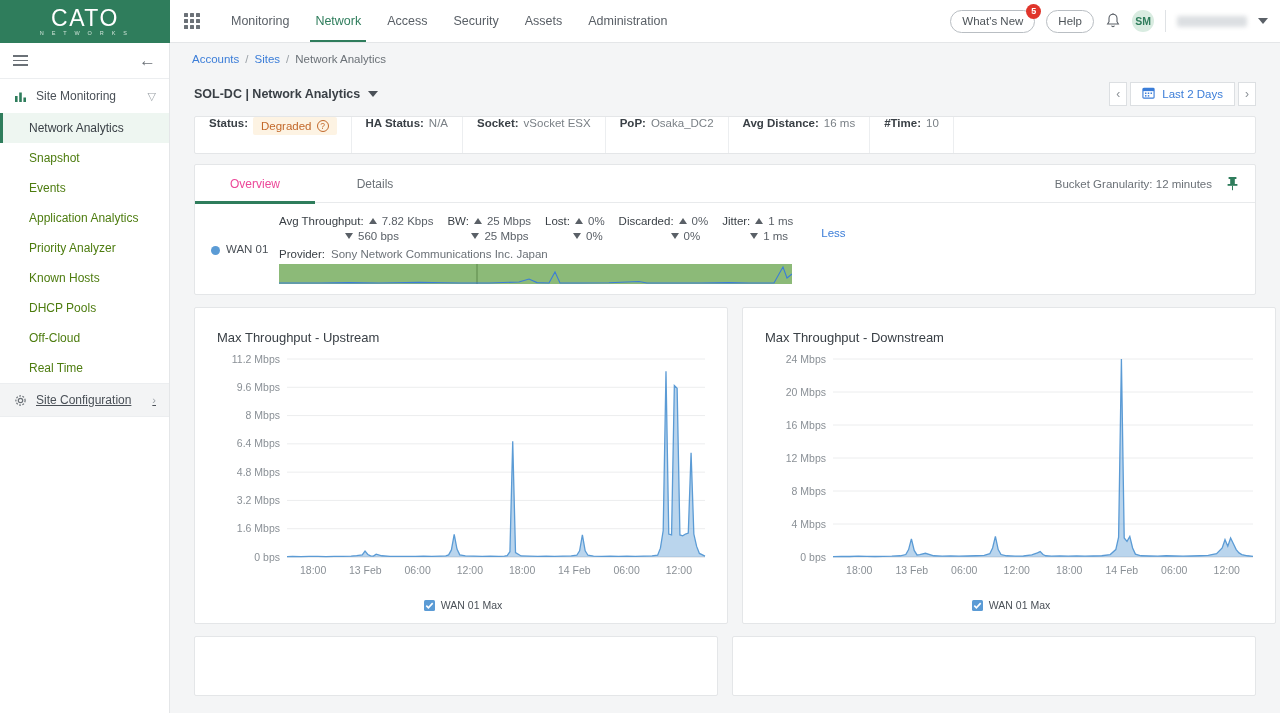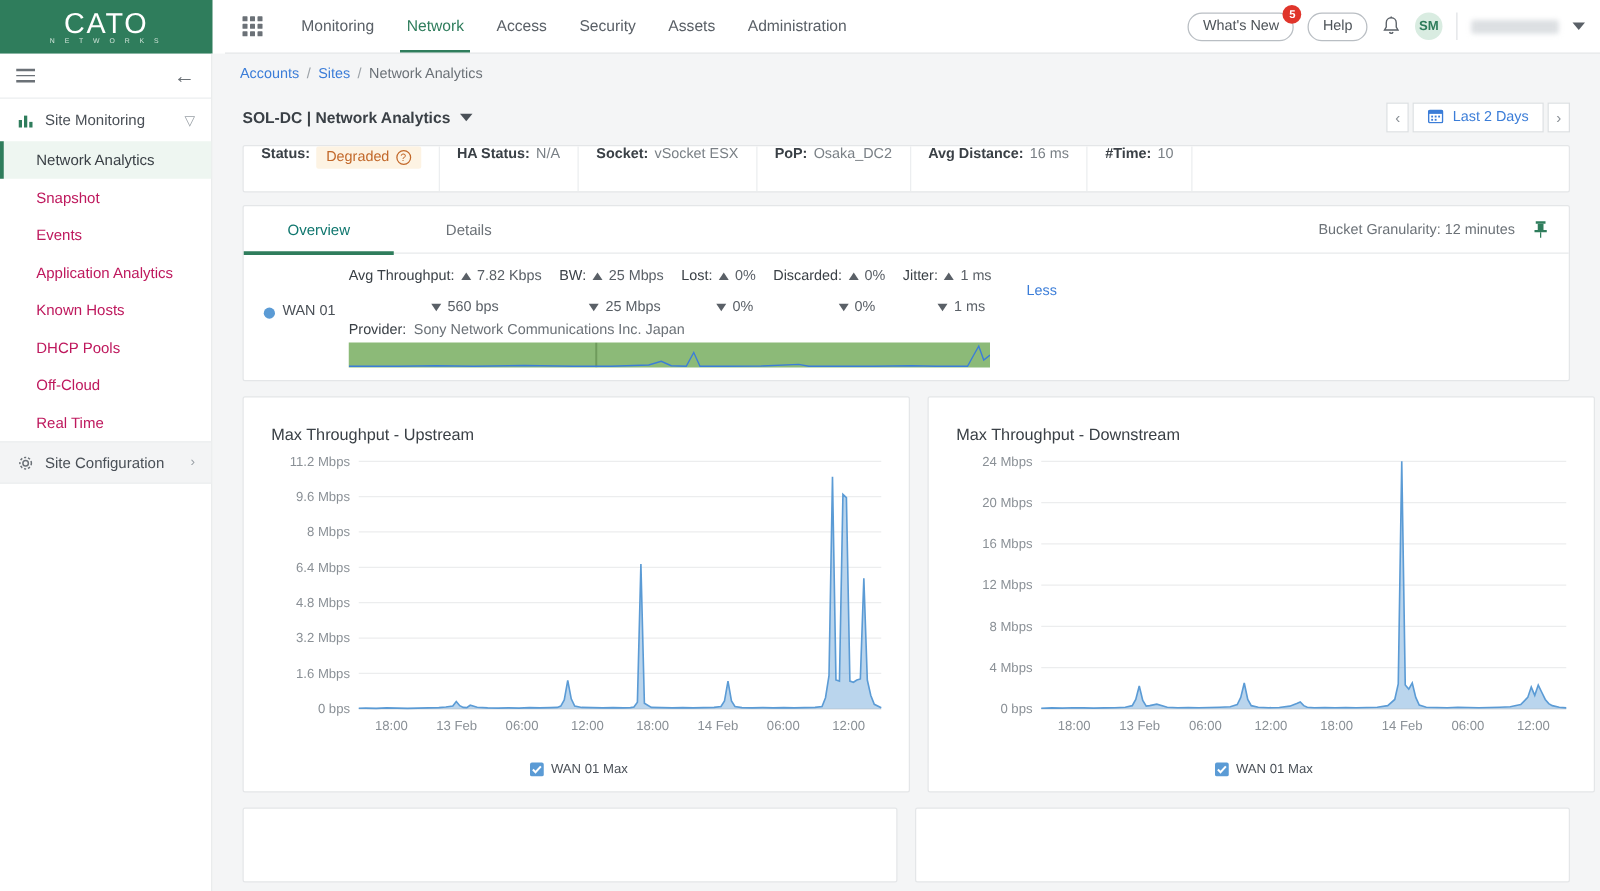--- a/index.html
+++ b/index.html
@@ -6,21 +6,21 @@
   html, body {
     width: 1280px; height: 713px;
     font-family: "Liberation Sans", sans-serif;
     background: #f4f5f6;
     overflow: hidden;
     color: #4a4a4a;
   }
   .app { display: flex; flex-direction: column; width: 1280px; height: 713px; }
 
   
-  .topbar { height: 43px; display: flex; align-items: stretch; background: #fff; flex: 0 0 43px; gap: 10px; }
+  .topbar { height: 43px; display: flex; align-items: stretch; background: #fff; flex: 0 0 43px; }
   .logo-box {
     width: 170px; background: #2f7d5c; display: flex;
     flex-direction: column; align-items: center; justify-content: center;
   }
   .logo-text { color: #fff; font-size: 23px; letter-spacing: 1.5px; font-weight: 400; line-height: 22px; }
   .logo-sub { color: #cfe3d8; font-size: 5.5px; letter-spacing: 3.2px; margin-top: 1px; }
   .topnav { flex: 1; display: flex; align-items: center; border-bottom: 1px solid #e4e6e8; padding-left: 14px; position: relative; }
   .grid-icon { width: 16px; height: 16px; display: grid; grid-template-columns: repeat(3,1fr); grid-template-rows: repeat(3,1fr); gap: 2px; margin-right: 18px; cursor: pointer; }
   .grid-icon i { background: #6b7177; border-radius: 0.5px; display: block; }
   .nav-items { display: flex; align-items: center; height: 100%; }
@@ -59,27 +59,27 @@
   
   .sidebar { width: 170px; background: #fff; border-right: 1px solid #e4e6e8; flex: 0 0 170px; display: flex; flex-direction: column; }
   .sb-head { height: 36px; display: flex; align-items: center; justify-content: space-between; padding: 0 13px; border-bottom: 1px solid #eceef0; }
   .hamburger { width: 15px; display: flex; flex-direction: column; gap: 3px; cursor: pointer; }
   .hamburger i { height: 1.6px; background: #6b7177; display: block; }
   .back-arrow { font-size: 17px; color: #6b7177; cursor: pointer; line-height: 1; }
   .sb-group {
     height: 34px; display: flex; align-items: center; padding: 0 13px;
     font-size: 12px; color: #4a5057; cursor: pointer; gap: 9px;
   }
-  .sb-group.config { background: #f3f4f5; border-top: 1px solid #eceef0; border-bottom: 1px solid #eceef0; }
+  .sb-group.config { background: #f3f4f5; border-top: 1px solid #eceef0; border-bottom: 1px solid #eceef0; text-decoration: underline; }
   .sb-ico { width: 14px; height: 14px; color: #2f7d5c; display: flex; align-items: center; justify-content: center; }
   .sb-ico.grey { color: #6b7177; }
   .sb-chev { margin-left: auto; font-size: 11px; color: #9aa0a6; }
   .sb-item {
     height: 30px; display: flex; align-items: center; padding-left: 29px;
-    font-size: 12px; color: #be185d; cursor: pointer; position: relative;
+    font-size: 12px; color: #4d7c0f; cursor: pointer; position: relative;
   }
   .sb-item.active { background: #eef6f1; color: #3a4046; }
   .sb-item.active::before { content: ''; position: absolute; left: 0; top: 0; bottom: 0; width: 3px; background: #2f7d5c; }
 
   
   .main { flex: 1; min-width: 0; overflow: hidden; display: flex; flex-direction: column; background: #f4f5f6; }
   .crumb { height: 31px; display: flex; align-items: center; padding: 0 0 0 22px; font-size: 11.5px; color: #6b7177; gap: 6px; }
   .crumb a { color: #3b7dd8; text-decoration: none; cursor: pointer; }
   .crumb .sep { color: #9aa0a6; }
 
@@ -115,35 +115,35 @@
   .qmark { width: 12px; height: 12px; border: 1px solid #c2682a; border-radius: 50%; font-size: 8.5px; display: flex; align-items: center; justify-content: center; }
   .st-fill { flex: 1; }
 
   
   .ov-card { margin: 10px 24px 0 24px; background: #fff; border: 1px solid #e4e6e8; border-radius: 2px; }
   .tabs-row { display: flex; align-items: center; height: 38px; border-bottom: 1px solid #e8eaec; padding: 0 12px 0 0; position: relative; }
   .tab {
     font-size: 12px; color: #6b7177; padding: 0 22px; height: 38px; display: flex;
     align-items: center; cursor: pointer; position: relative; justify-content: center; min-width: 120px;
   }
-  .tab.active { color: #0f766e; }
+  .tab.active { color: #ec4899; }
   .tab.active::after { content:''; position: absolute; left: 0; right: 0; bottom: -1px; height: 3px; background: #2f7d5c; }
   .tabs-right { margin-left: auto; display: flex; align-items: center; gap: 14px; padding-right: 4px; }
   .granularity { font-size: 11.5px; color: #6b7177; }
   .pin-icon { color: #2f7d5c; cursor: pointer; display: flex; }
 
   .wan-block { padding: 12px 16px 10px 16px; display: flex; }
   .wan-left { width: 68px; display: flex; align-items: flex-start; padding-top: 28px; gap: 6px; }
   .dot { width: 9px; height: 9px; border-radius: 50%; background: #5b9bd5; margin-top: 3px; }
   .wan-label { font-size: 11.5px; color: #4a5057; }
   .wan-right { flex: 1; min-width: 0; }
   .metrics {
     display: flex; align-items: flex-start; gap: 0; font-size: 11.5px; color: #4a5057; position: relative;
   }
-  .metric { display: flex; flex-direction: column; gap: 13px; padding-right: 14px; }
+  .metric { display: flex; flex-direction: column; gap: 3px; padding-right: 14px; }
   .metric .row1 { display: flex; align-items: center; gap: 5px; }
   .metric .row2 { display: flex; align-items: center; gap: 5px; padding-left: 52px; }
   .metric.lbl-wide .row2 { padding-left: 66px; }
   .m-key { color: #3a4046; }
   .m-val { color: #5a6067; }
   .tri-up { width: 0; height: 0; border-left: 4.5px solid transparent; border-right: 4.5px solid transparent; border-bottom: 6px solid #5a6067; }
   .tri-dn { width: 0; height: 0; border-left: 4.5px solid transparent; border-right: 4.5px solid transparent; border-top: 6px solid #5a6067; }
   .less-link { color: #3b7dd8; font-size: 11.5px; cursor: pointer; margin-left: 14px; margin-top: 12px; }
   .provider-row { display: flex; align-items: center; gap: 6px; margin-top: 6px; font-size: 11.5px; }
   .provider-row .k { color: #3a4046; text-align: right; }
@@ -241,20 +241,21 @@
               <rect x="9.4" y="7.5" width="2.6" height="4.5" fill="#2f7d5c"></rect>
             </svg>
         </span>
         <span>Site Monitoring</span>
         <span class="sb-chev">▽</span>
       </div>
       <div class="sb-item active">Network Analytics</div>
       <div class="sb-item">Snapshot</div>
       <div class="sb-item">Events</div>
       <div class="sb-item">Application Analytics</div>
+      <div class="sb-item">Priority Analyzer</div>
       <div class="sb-item">Known Hosts</div>
       <div class="sb-item">DHCP Pools</div>
       <div class="sb-item">Off-Cloud</div>
       <div class="sb-item">Real Time</div>
       <div class="sb-group config">
         <span class="sb-ico grey">
           <svg width="13" height="13" viewBox="0 0 13 13">
               <circle cx="6.5" cy="6.5" r="2.2" fill="none" stroke="#6b7177" stroke-width="1.2"></circle>
               <circle cx="6.5" cy="6.5" r="4.6" fill="none" stroke="#6b7177" stroke-width="1.2" stroke-dasharray="1.8 1.5"></circle>
             </svg>

